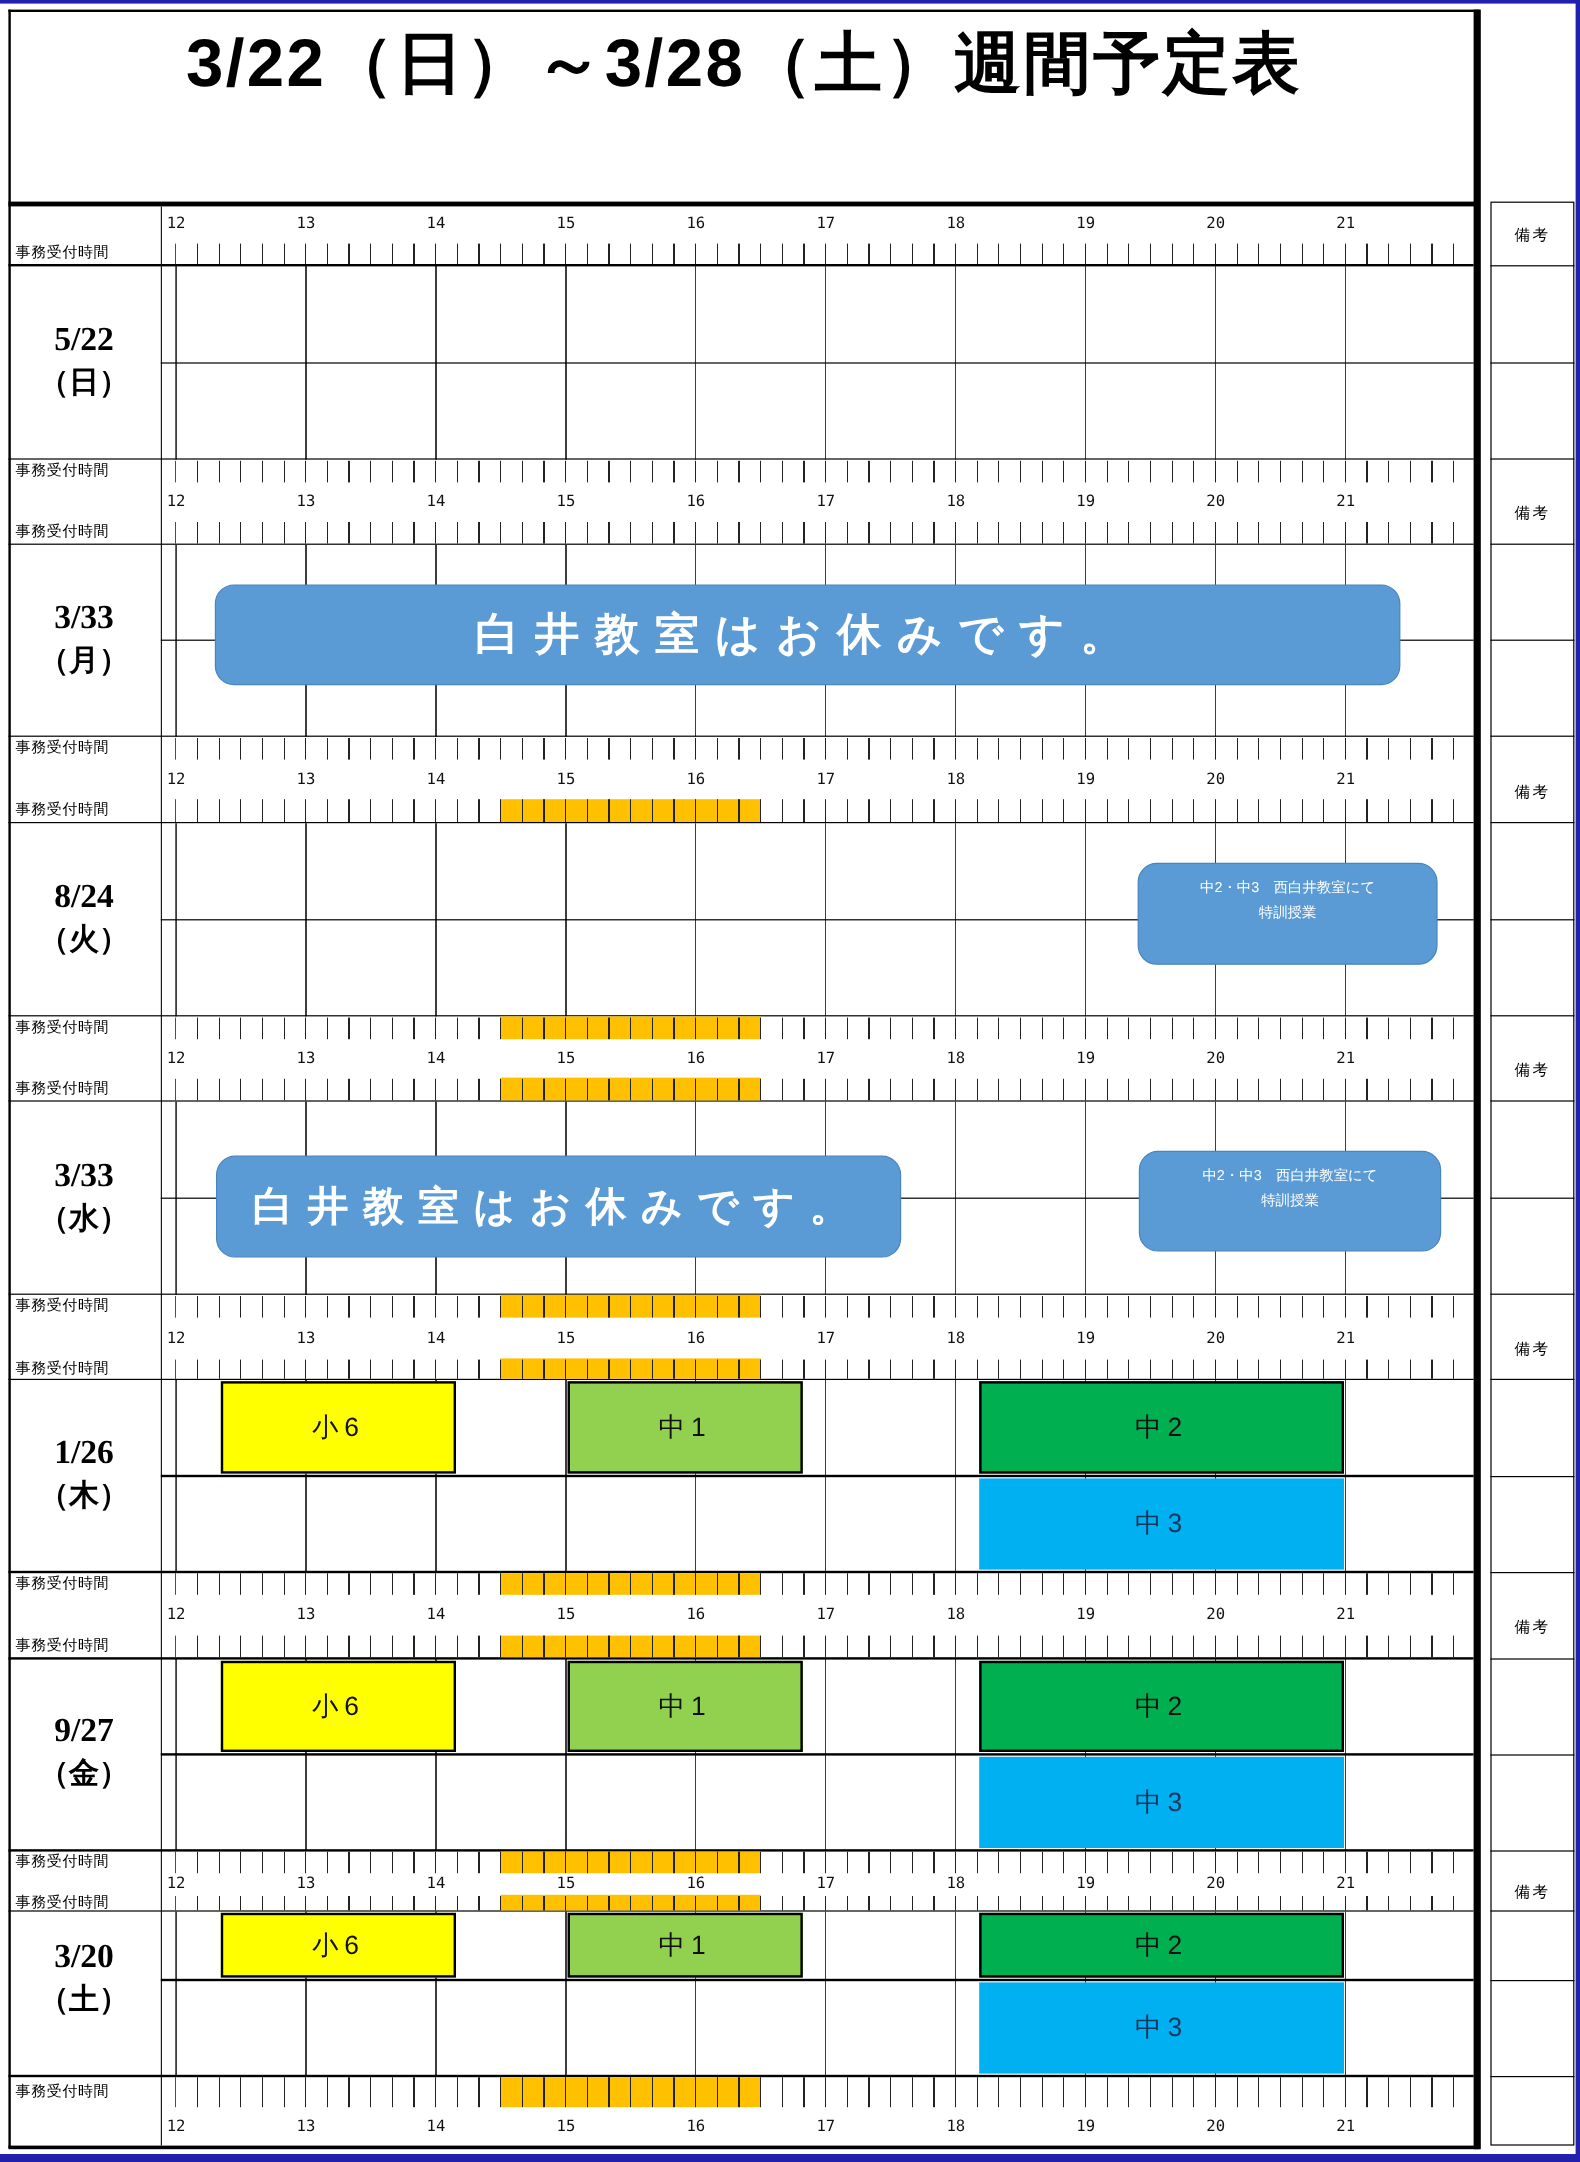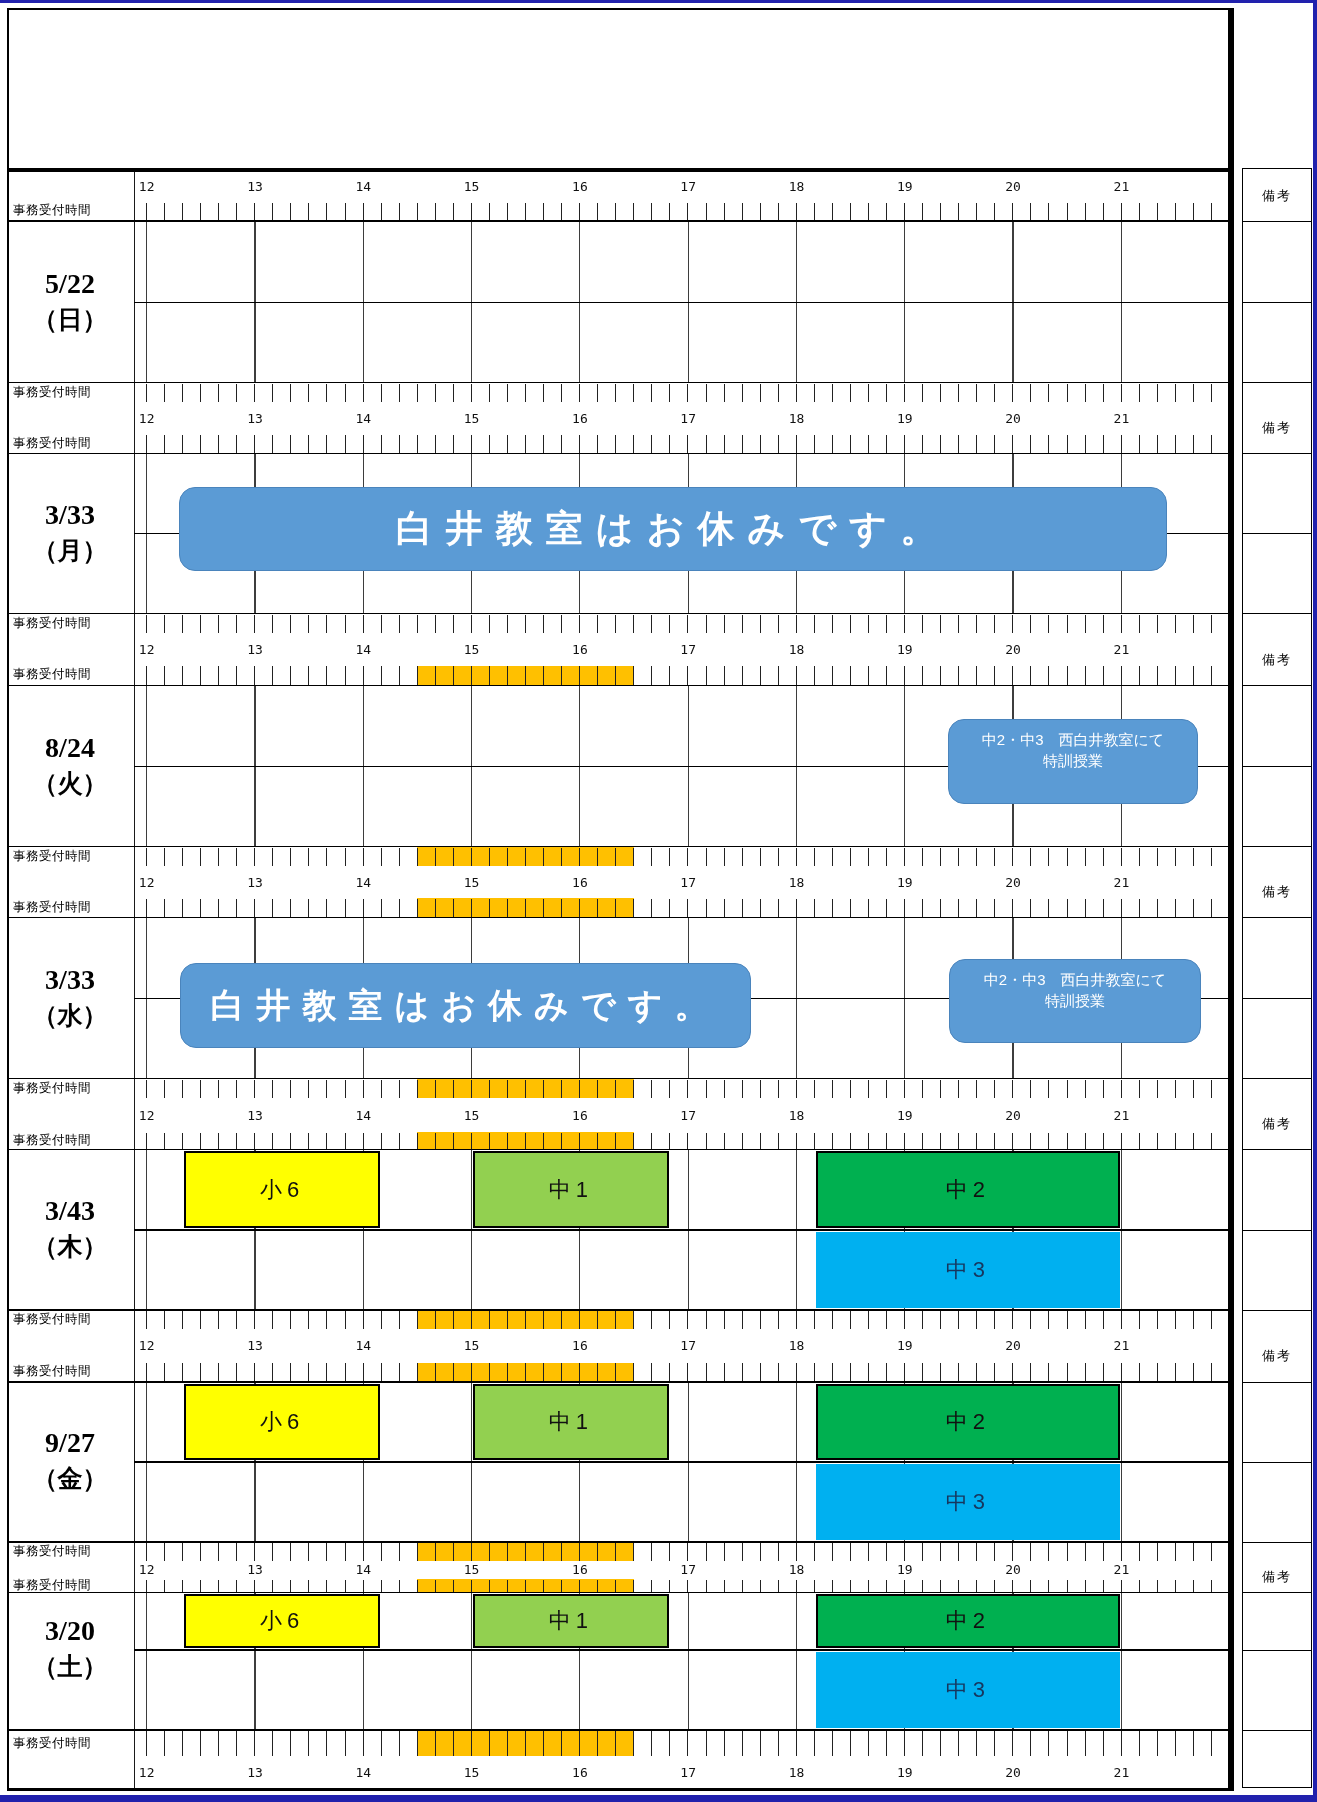--- a/index.html
+++ b/index.html
@@ -16,40 +16,41 @@
   .hline{background:#000;height:1.2px;}
   .day-label{left:7px;width:126px;text-align:center;color:#000;
       font-family:"Liberation Serif","DejaVu Serif",serif;font-weight:bold;}
   .day-label .d1{font-size:28px;line-height:37px;display:block;}
   .day-label .d2{font-size:25px;line-height:36px;display:block;}
   .class-block{display:flex;align-items:center;justify-content:center;
       font-size:22px;letter-spacing:5px;color:#111;font-weight:500;z-index:7;}
   .notice{background:#5B9BD5;border:1px solid #4A84BC;border-radius:16px;color:#fff;
       z-index:8;display:flex;flex-direction:column;align-items:center;}
   .notice .big{font-weight:bold;white-space:nowrap;}
-  .notice .small{font-size:15px;line-height:21px;text-align:center;white-space:pre;}
+  .notice .small{font-size:12px;line-height:21px;text-align:center;white-space:pre;}
   .remarks-box{left:1242px;top:168px;width:70px;height:1620px;border:1.2px solid #000;background:#fff;}
   .remarks-line{left:1242px;width:70px;height:1px;background:#000;}
   .remarks-header{width:70px;left:1242px;text-align:center;font-size:13px;color:#000;letter-spacing:2px;}
   .watermark{left:460px;top:850px;font-size:78px;color:#a9a9a9;letter-spacing:14px;
       font-family:"Liberation Serif","DejaVu Serif",serif;z-index:6;white-space:nowrap;}
   .navy{background:#2121AD;}
   .orange-hl{z-index:1;}
   .ticks{z-index:2;}
 </style>
 </head>
 <body>
 
 <div id="page">
 
   <div class="abs navy" style="left:0;top:0;width:1317px;height:3px;"></div>
   <div class="abs navy" style="left:1312.5px;top:0;width:4.5px;height:1802px;"></div>
   <div class="abs navy" style="left:0;top:1794.5px;width:1317px;height:7.5px;"></div>
 
   <div class="abs" style="left:7px;top:8px;width:1226px;height:163.5px;border-top:2.5px solid #000;"></div>
+  <div class="abs title-text">3/22（日）～3/28（土）週間予定表</div>
 
   <div class="abs" style="left:7px;top:8px;width:2px;height:1782px;background:#000;"></div>
   <div class="abs" style="left:1228px;top:8px;width:5.5px;height:1782.5px;background:#000;"></div>
   <div class="abs" style="left:7px;top:167.5px;width:1226px;height:4px;background:#000;"></div>
   <div class="abs" style="left:7px;top:1788px;width:1226px;height:2.5px;background:#000;"></div>
   <div class="abs" style="left:133.5px;top:171.5px;width:1.2px;height:1616.5px;background:#1a1a1a;"></div>
 
   <div class="abs remarks-box"></div>
 
 
@@ -192,21 +193,21 @@
       <div class="abs hour-label" style="left: 1000.1px; top: 1098.5px; line-height: 33px; height: 33px;">20</div>
       <div class="abs hour-label" style="left: 1108.4px; top: 1098.5px; line-height: 33px; height: 33px;">21</div>
       <div class="abs orange-hl" style="left: 417.45px; top: 1132px; width: 216.6px; height: 16.5px; background: rgb(255, 192, 0);"></div>
       <div class="abs tick-band ticks" style="left: 146.2px; top: 1132.5px; width: 1067.5px; height: 16px;"></div>
       <div class="abs reception-label" style="top: 1132.5px; line-height: 15px;">事務受付時間</div>
       <div class="abs hour-grid" style="left: 146.1px; top: 1149.5px; width: 976.5px; height: 160.5px;"></div>
       <div class="abs hline" style="left: 7px; top: 1148.9px; width: 1221px;"></div>
       <div class="abs hline" style="left: 133.5px; top: 1229.4px; width: 1094.5px;"></div>
       <div class="abs hline" style="left: 7px; top: 1309.4px; width: 1221px;"></div>
       <div class="abs day-label" style="top: 1192px;">
-        <span class="d1">3/43</span>
+        <span class="d1">1/26</span>
         <span class="d2">（木）</span>
       </div>
       <div class="abs class-block" style="left: 183.8px; top: 1151px; width: 196.55px; height: 77px; background: rgb(255, 255, 0); border: 2px solid rgb(0, 0, 0); color: rgb(17, 17, 17);">
         <span>小6</span>
       </div>
       <div class="abs class-block" style="left: 472.6px; top: 1151px; width: 196.55px; height: 77px; background: rgb(146, 208, 80); border: 2px solid rgb(0, 0, 0); color: rgb(17, 17, 17);">
         <span>中1</span>
       </div>
       <div class="abs class-block" style="left: 815.55px; top: 1151px; width: 304.85px; height: 77px; background: rgb(0, 176, 80); border: 2px solid rgb(0, 0, 0); color: rgb(17, 17, 17);">
         <span>中2</span>

